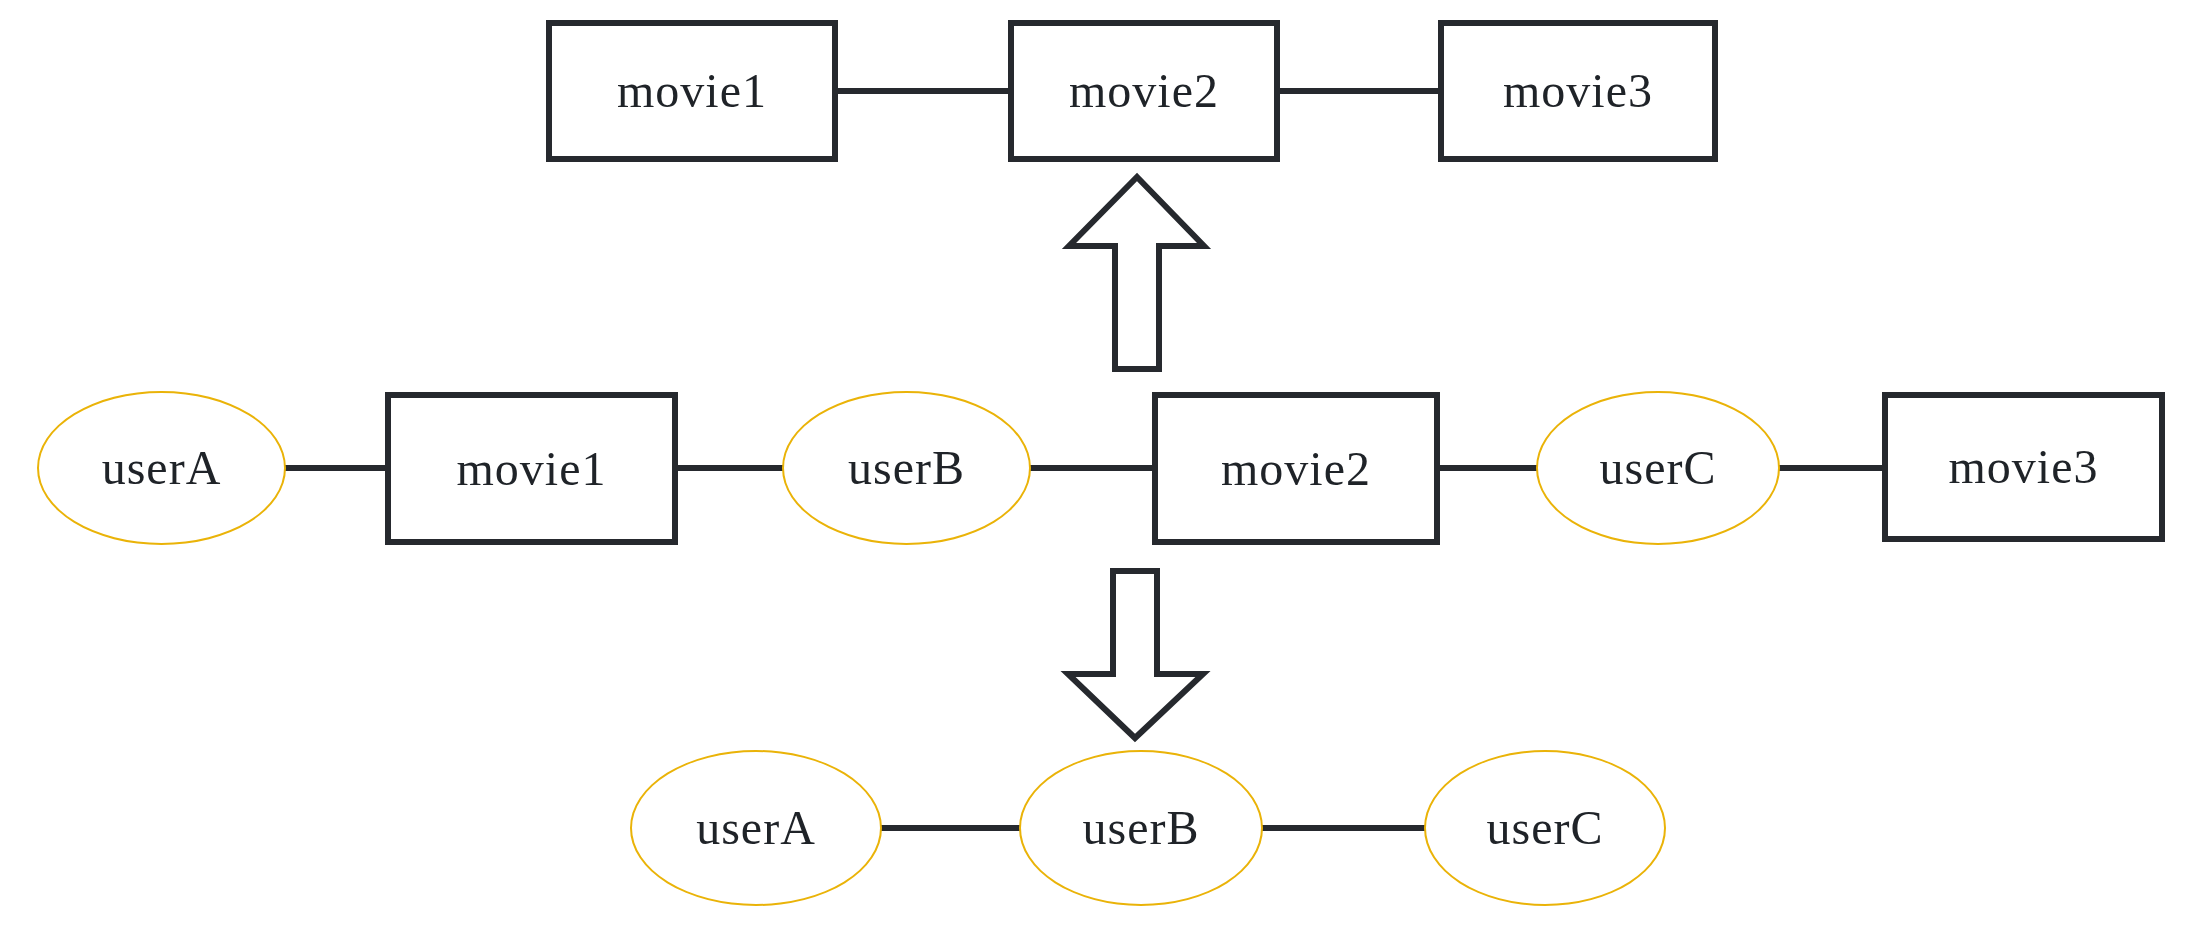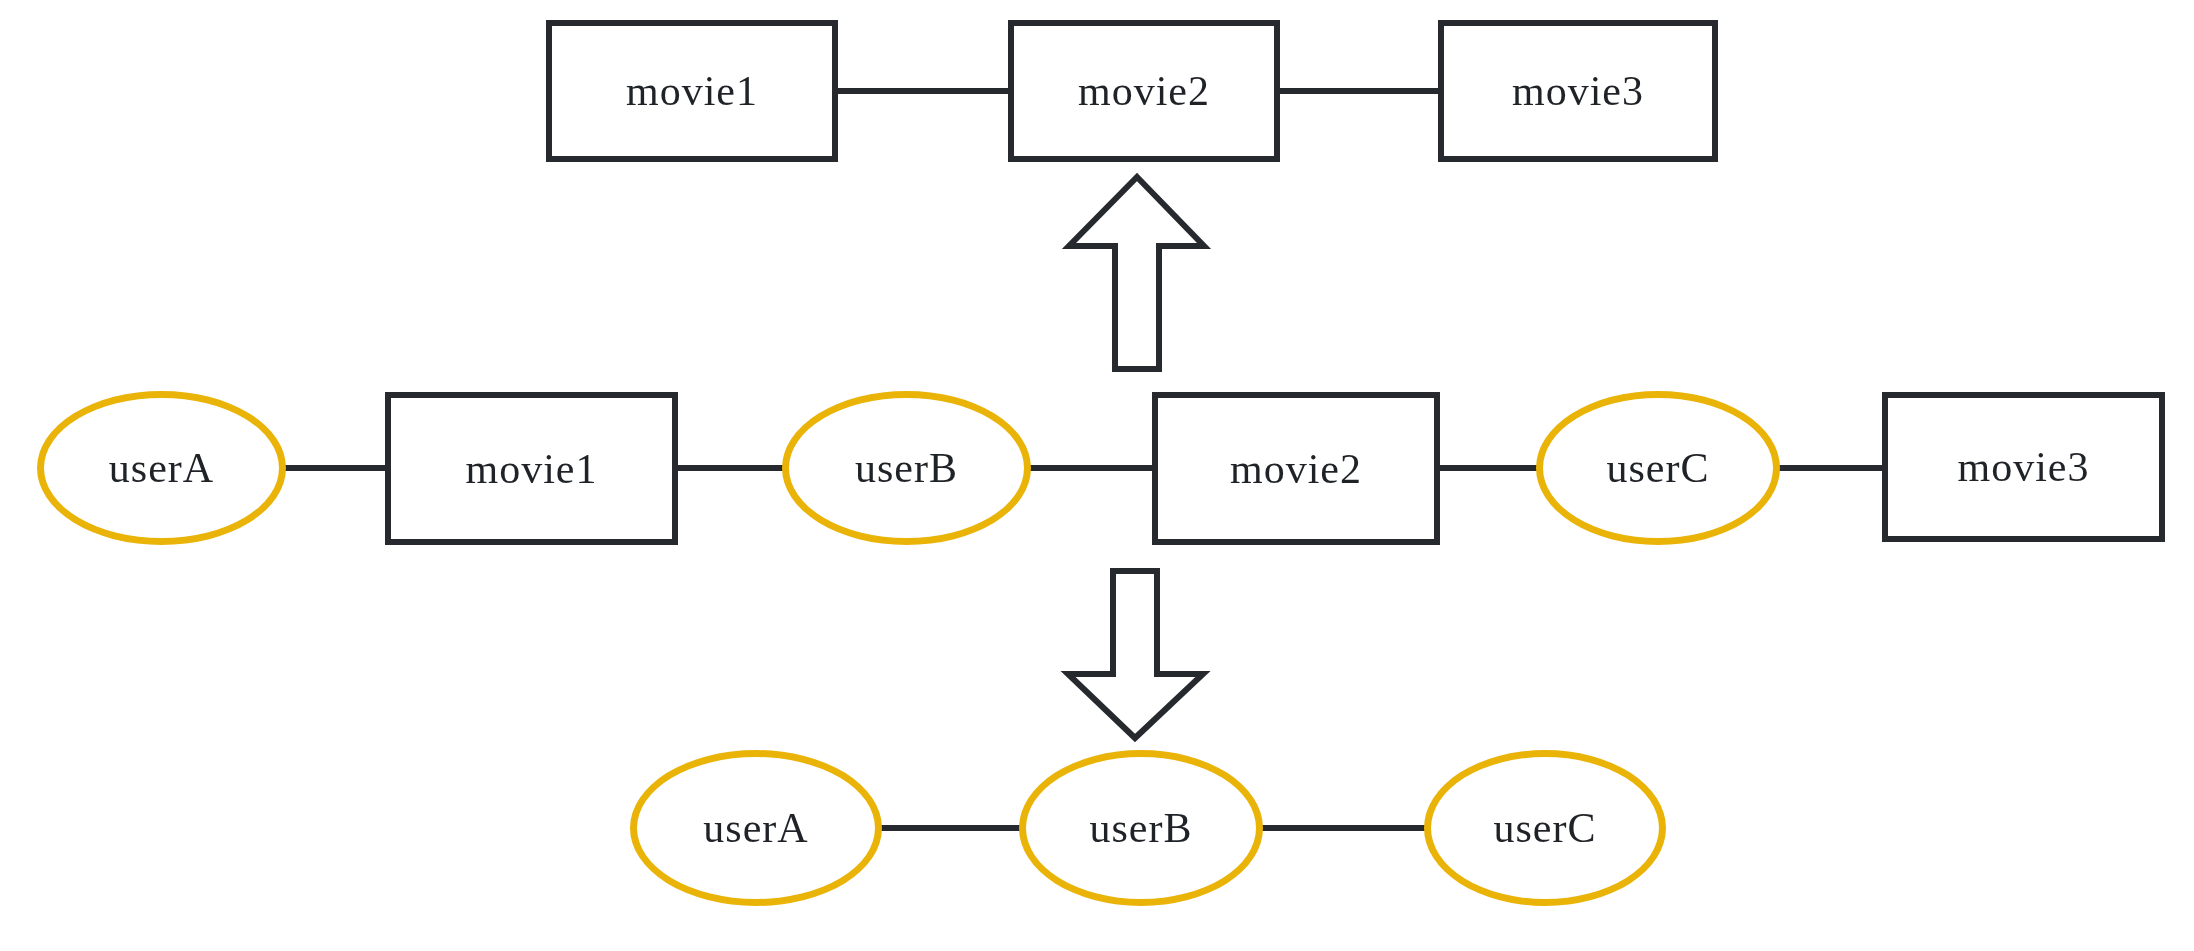--- a/index.html
+++ b/index.html
@@ -12,26 +12,26 @@
     color: #1f2328;
     overflow: hidden;
   }
   .node {
     position: absolute;
     box-sizing: border-box;
     background: #ffffff;
     display: flex;
     align-items: center;
     justify-content: center;
-    font-size: 42px;
+    font-size: 48px;
     line-height: 1;
     letter-spacing: 1px;
   }
   .rect    { border: 6px solid #26292e; }
-  .ellipse { border: 7px solid #eab308; border-radius: 50%; }
+  .ellipse { border: 2px solid #eab308; border-radius: 50%; }
   .edge {
     position: absolute;
     height: 6px;
     background: #26292e;
   }
   .arrow-layer {
     position: absolute;
     left: 0; top: 0;
     width: 2194px; height: 951px;
     pointer-events: none;

